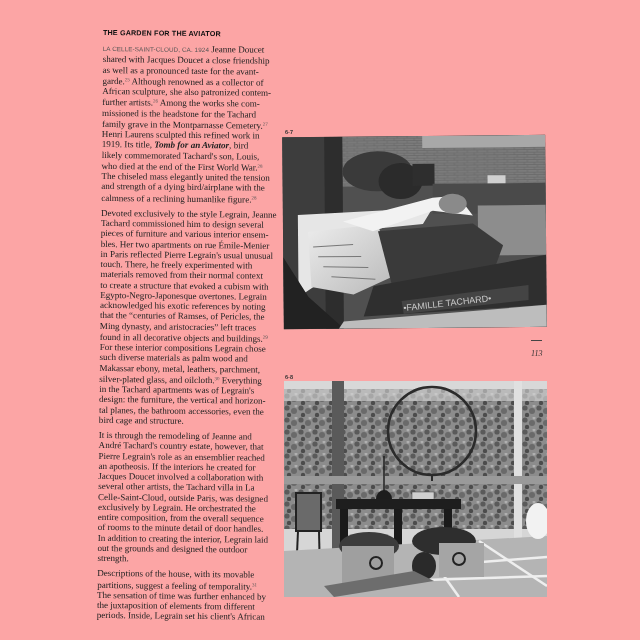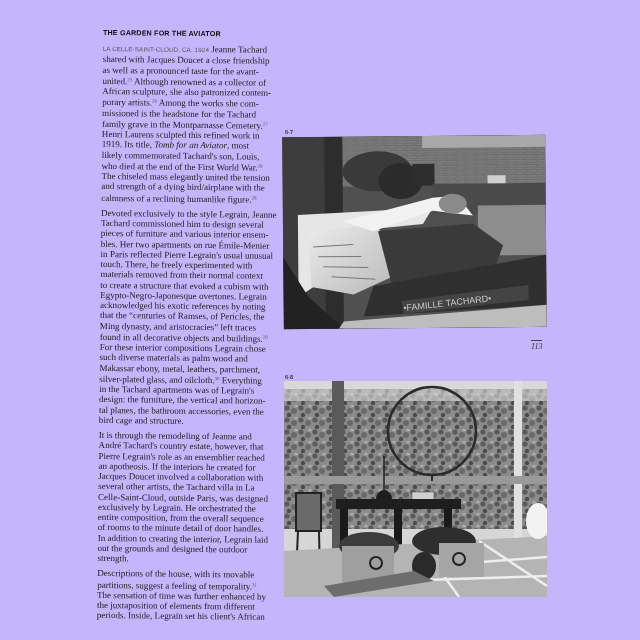--- a/index.html
+++ b/index.html
@@ -2,80 +2,80 @@
 <html><head>
   <meta charset="utf-8">
   <style>
     html, body { margin: 0; padding: 0; }
     body {
       width: 640px; height: 640px; overflow: hidden;
       background: #ffffff; position: relative;
       font-family: "Liberation Serif", "DejaVu Serif", serif;
       color: #1c1c1c;
     }
-    .page { position: absolute; inset: 0; background: #c4b5fd; }
+    .page { position: absolute; inset: 0; background: #fca5a5; }
 
     
     .text-col {
       position: absolute; left: 103px; top: 28px; width: 172px;
       transform: rotate(0.6deg); transform-origin: top left;
     }
     .section-heading {
       font-family: "Liberation Sans", "DejaVu Sans", sans-serif;
       font-weight: bold; font-size: 7.2px; letter-spacing: 0.15px;
       color: #111; margin: 0 0 6px 0; line-height: 9px;
     }
     .para {
       font-size: 9.05px; line-height: 10.25px; margin: 0 0 5px 0;
       text-align: left; color: #222;
     }
     .para .line { display: block; white-space: nowrap; }
     .place-label {
       font-family: "Liberation Sans", "DejaVu Sans", sans-serif;
       font-size: 6.3px; letter-spacing: 0.1px; color: #555;
     }
-    .para em { font-style: italic; }
+    .para em { font-style: italic; font-weight: bold; }
     sup.note { font-size: 5px; vertical-align: 3px; color: #555; }
 
     
     .fig-label {
       position: absolute; font-family: "Liberation Sans", "DejaVu Sans", sans-serif;
       font-weight: bold; font-size: 5.5px; color: #333;
     }
     .photo {
       position: absolute; overflow: hidden; background: #555;
     }
     .photo svg { display: block; width: 100%; height: 100%; }
 
     .page-number {
       position: absolute; left: 531px; top: 340px;
       font-family: "Liberation Serif", "DejaVu Serif", serif;
       font-style: italic; font-size: 8px; color: #333;
-      border-top: 0.6px solid #444; padding-top: 1px; line-height: 9px;
+      border-top: 0.6px solid #444; padding-top: 8px; line-height: 9px;
     }
   </style>
 </head>
 <body>
 
 <div class="page">
 
   <div class="text-col">
     <div class="section-heading">THE GARDEN FOR THE AVIATOR</div>
     <div id="paras">
         <p class="para">
-          <span class="line"><span class="place-label">LA CELLE-SAINT-CLOUD, CA. 1924</span><span> Jeanne Tachard</span></span>
+          <span class="line"><span class="place-label">LA CELLE-SAINT-CLOUD, CA. 1924</span><span> Jeanne Doucet</span></span>
           <span class="line"><span>shared with Jacques Doucet a close friendship</span></span>
           <span class="line"><span>as well as a pronounced taste for the avant-</span></span>
-          <span class="line"><span>united.</span><sup class="note">25</sup><span> Although renowned as a collector of</span></span>
+          <span class="line"><span>garde.</span><sup class="note">25</sup><span> Although renowned as a collector of</span></span>
           <span class="line"><span>African sculpture, she also patronized contem-</span></span>
-          <span class="line"><span>porary artists.</span><sup class="note">26</sup><span> Among the works she com-</span></span>
+          <span class="line"><span>further artists.</span><sup class="note">26</sup><span> Among the works she com-</span></span>
           <span class="line"><span>missioned is the headstone for the Tachard</span></span>
           <span class="line"><span>family grave in the Montparnasse Cemetery.</span><sup class="note">27</sup></span>
           <span class="line"><span>Henri Laurens sculpted this refined work in</span></span>
-          <span class="line"><span>1919. Its title, </span><em>Tomb for an Aviator</em><span>, most</span></span>
+          <span class="line"><span>1919. Its title, </span><em>Tomb for an Aviator</em><span>, bird</span></span>
           <span class="line"><span>likely commemorated Tachard's son, Louis,</span></span>
           <span class="line"><span>who died at the end of the First World War.</span><sup class="note">28</sup></span>
           <span class="line"><span>The chiseled mass elegantly united the tension</span></span>
           <span class="line"><span>and strength of a dying bird/airplane with the</span></span>
           <span class="line"><span>calmness of a reclining humanlike figure.</span><sup class="note">28</sup></span>
         </p>
         <p class="para">
           <span class="line"><span>Devoted exclusively to the style Legrain, Jeanne</span></span>
           <span class="line"><span>Tachard commissioned him to design several</span></span>
           <span class="line"><span>pieces of furniture and various interior ensem-</span></span>

